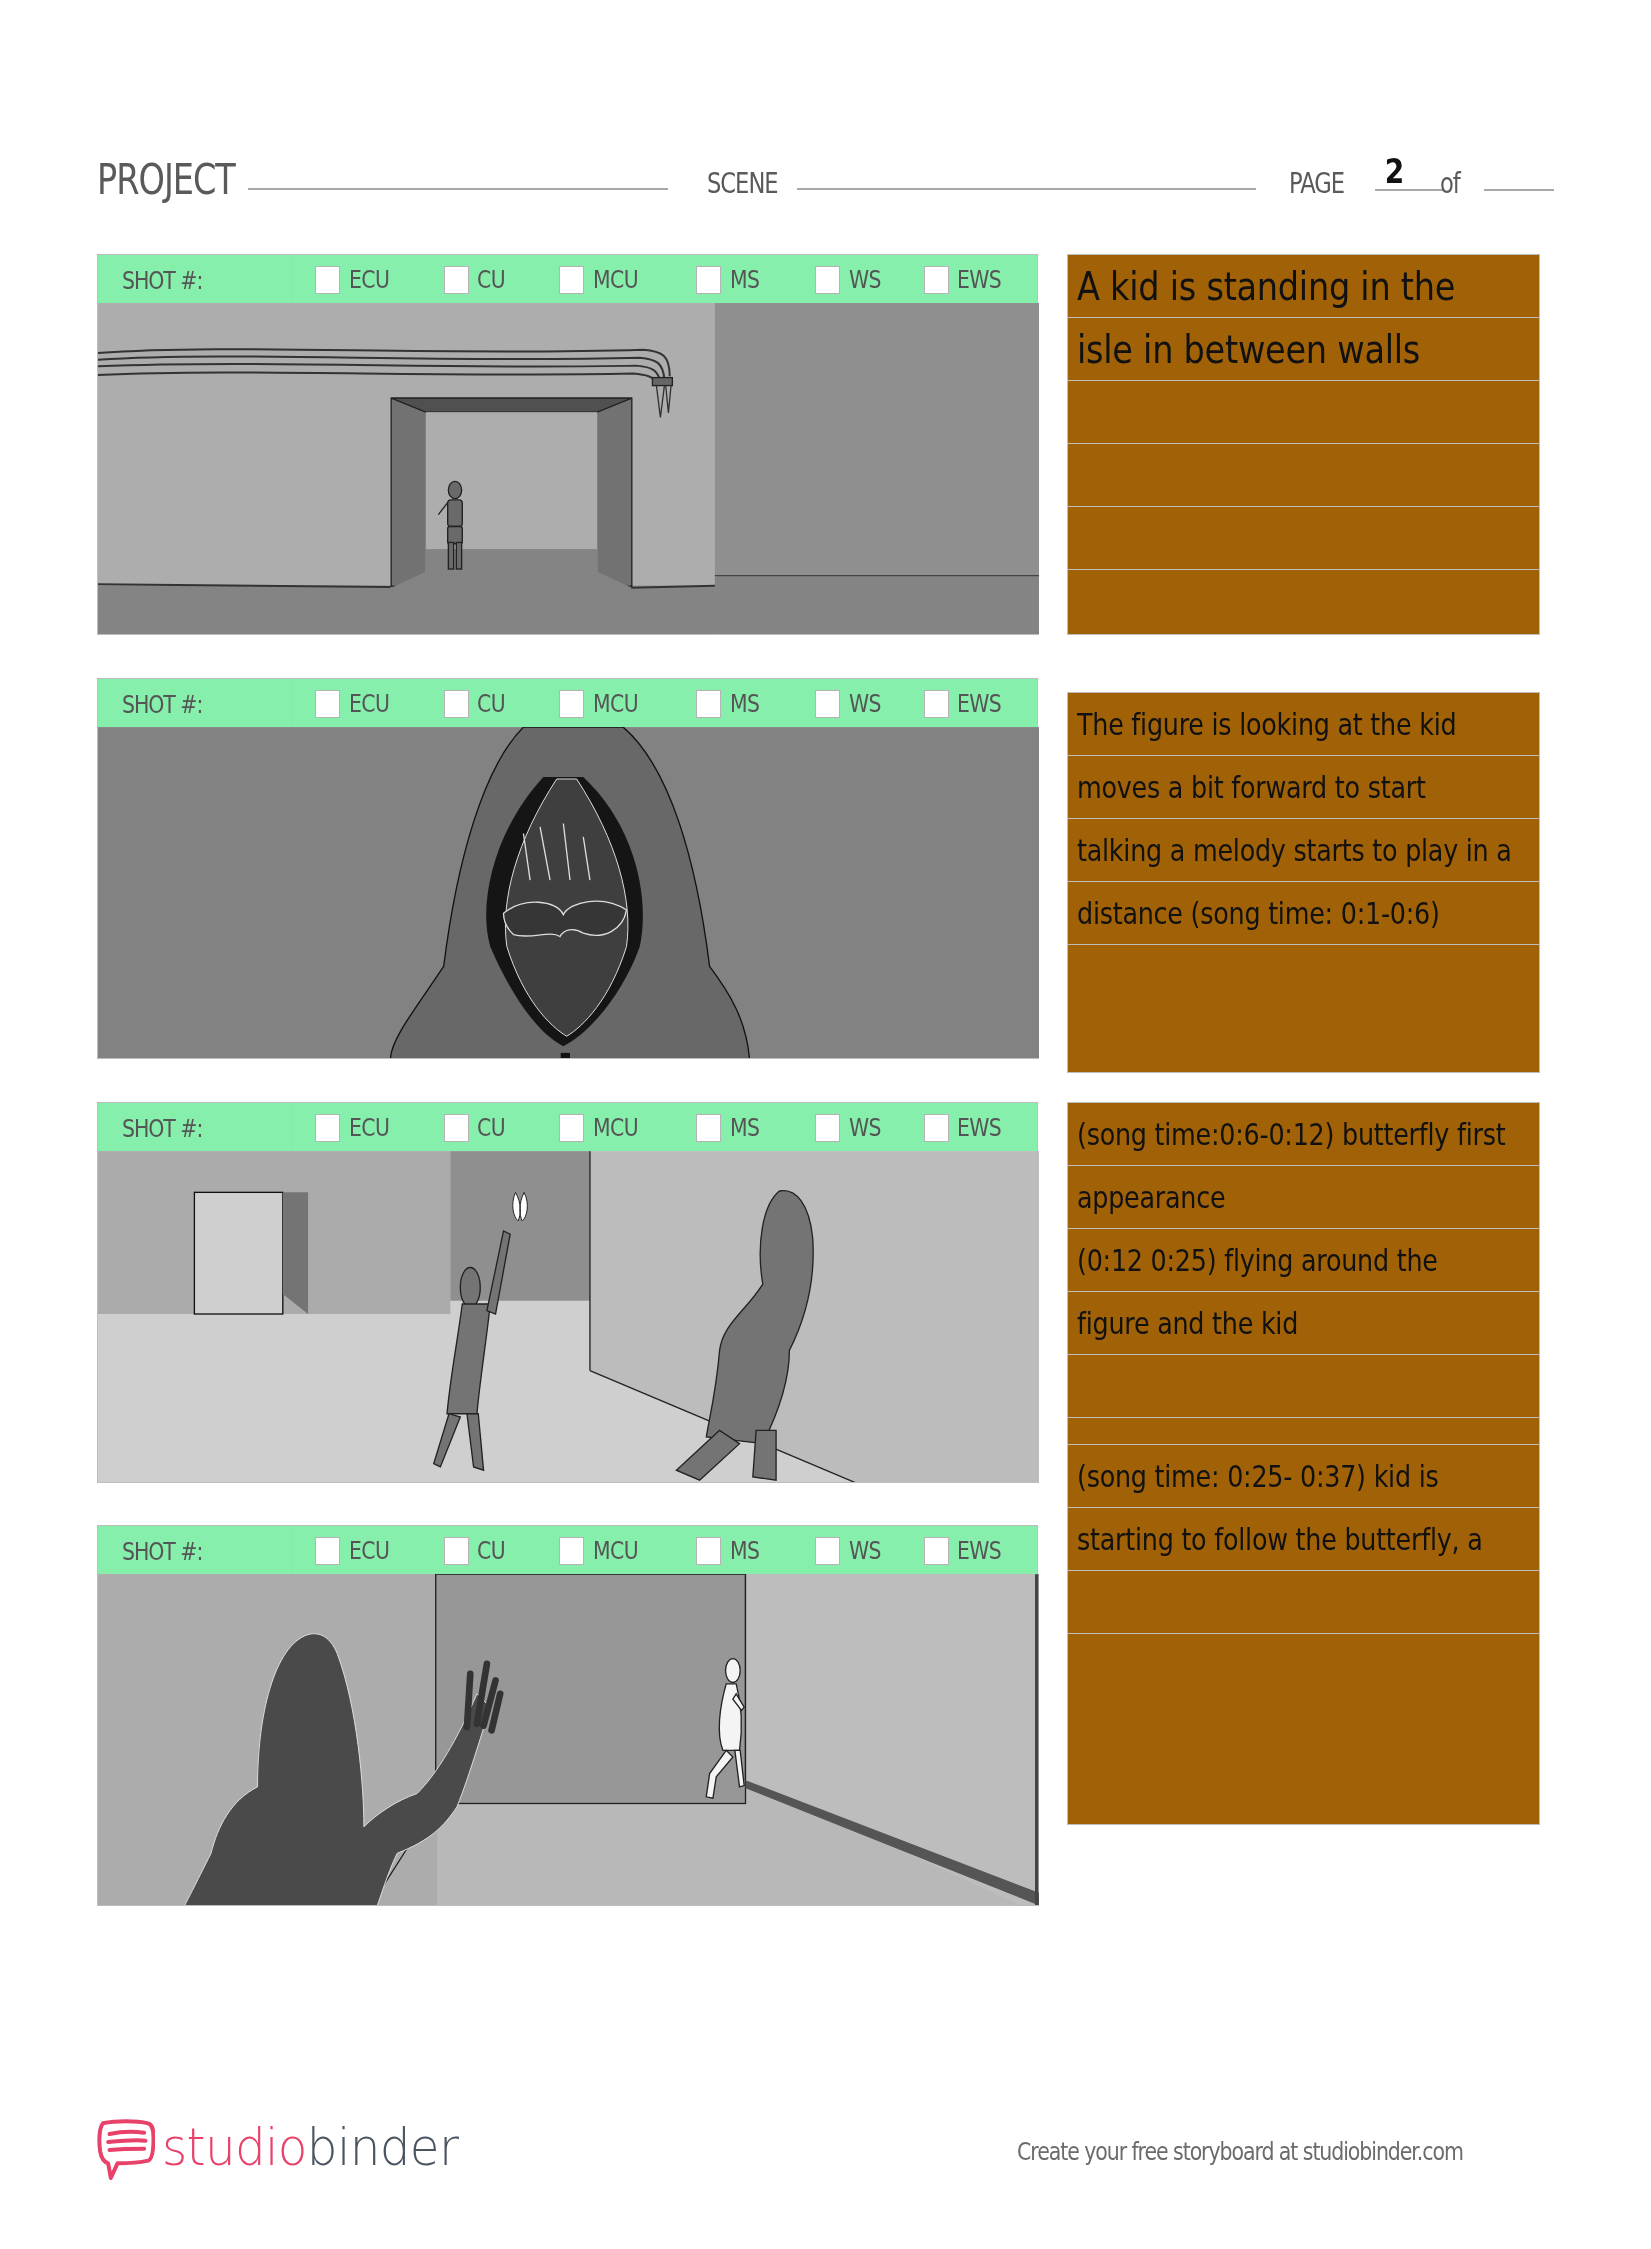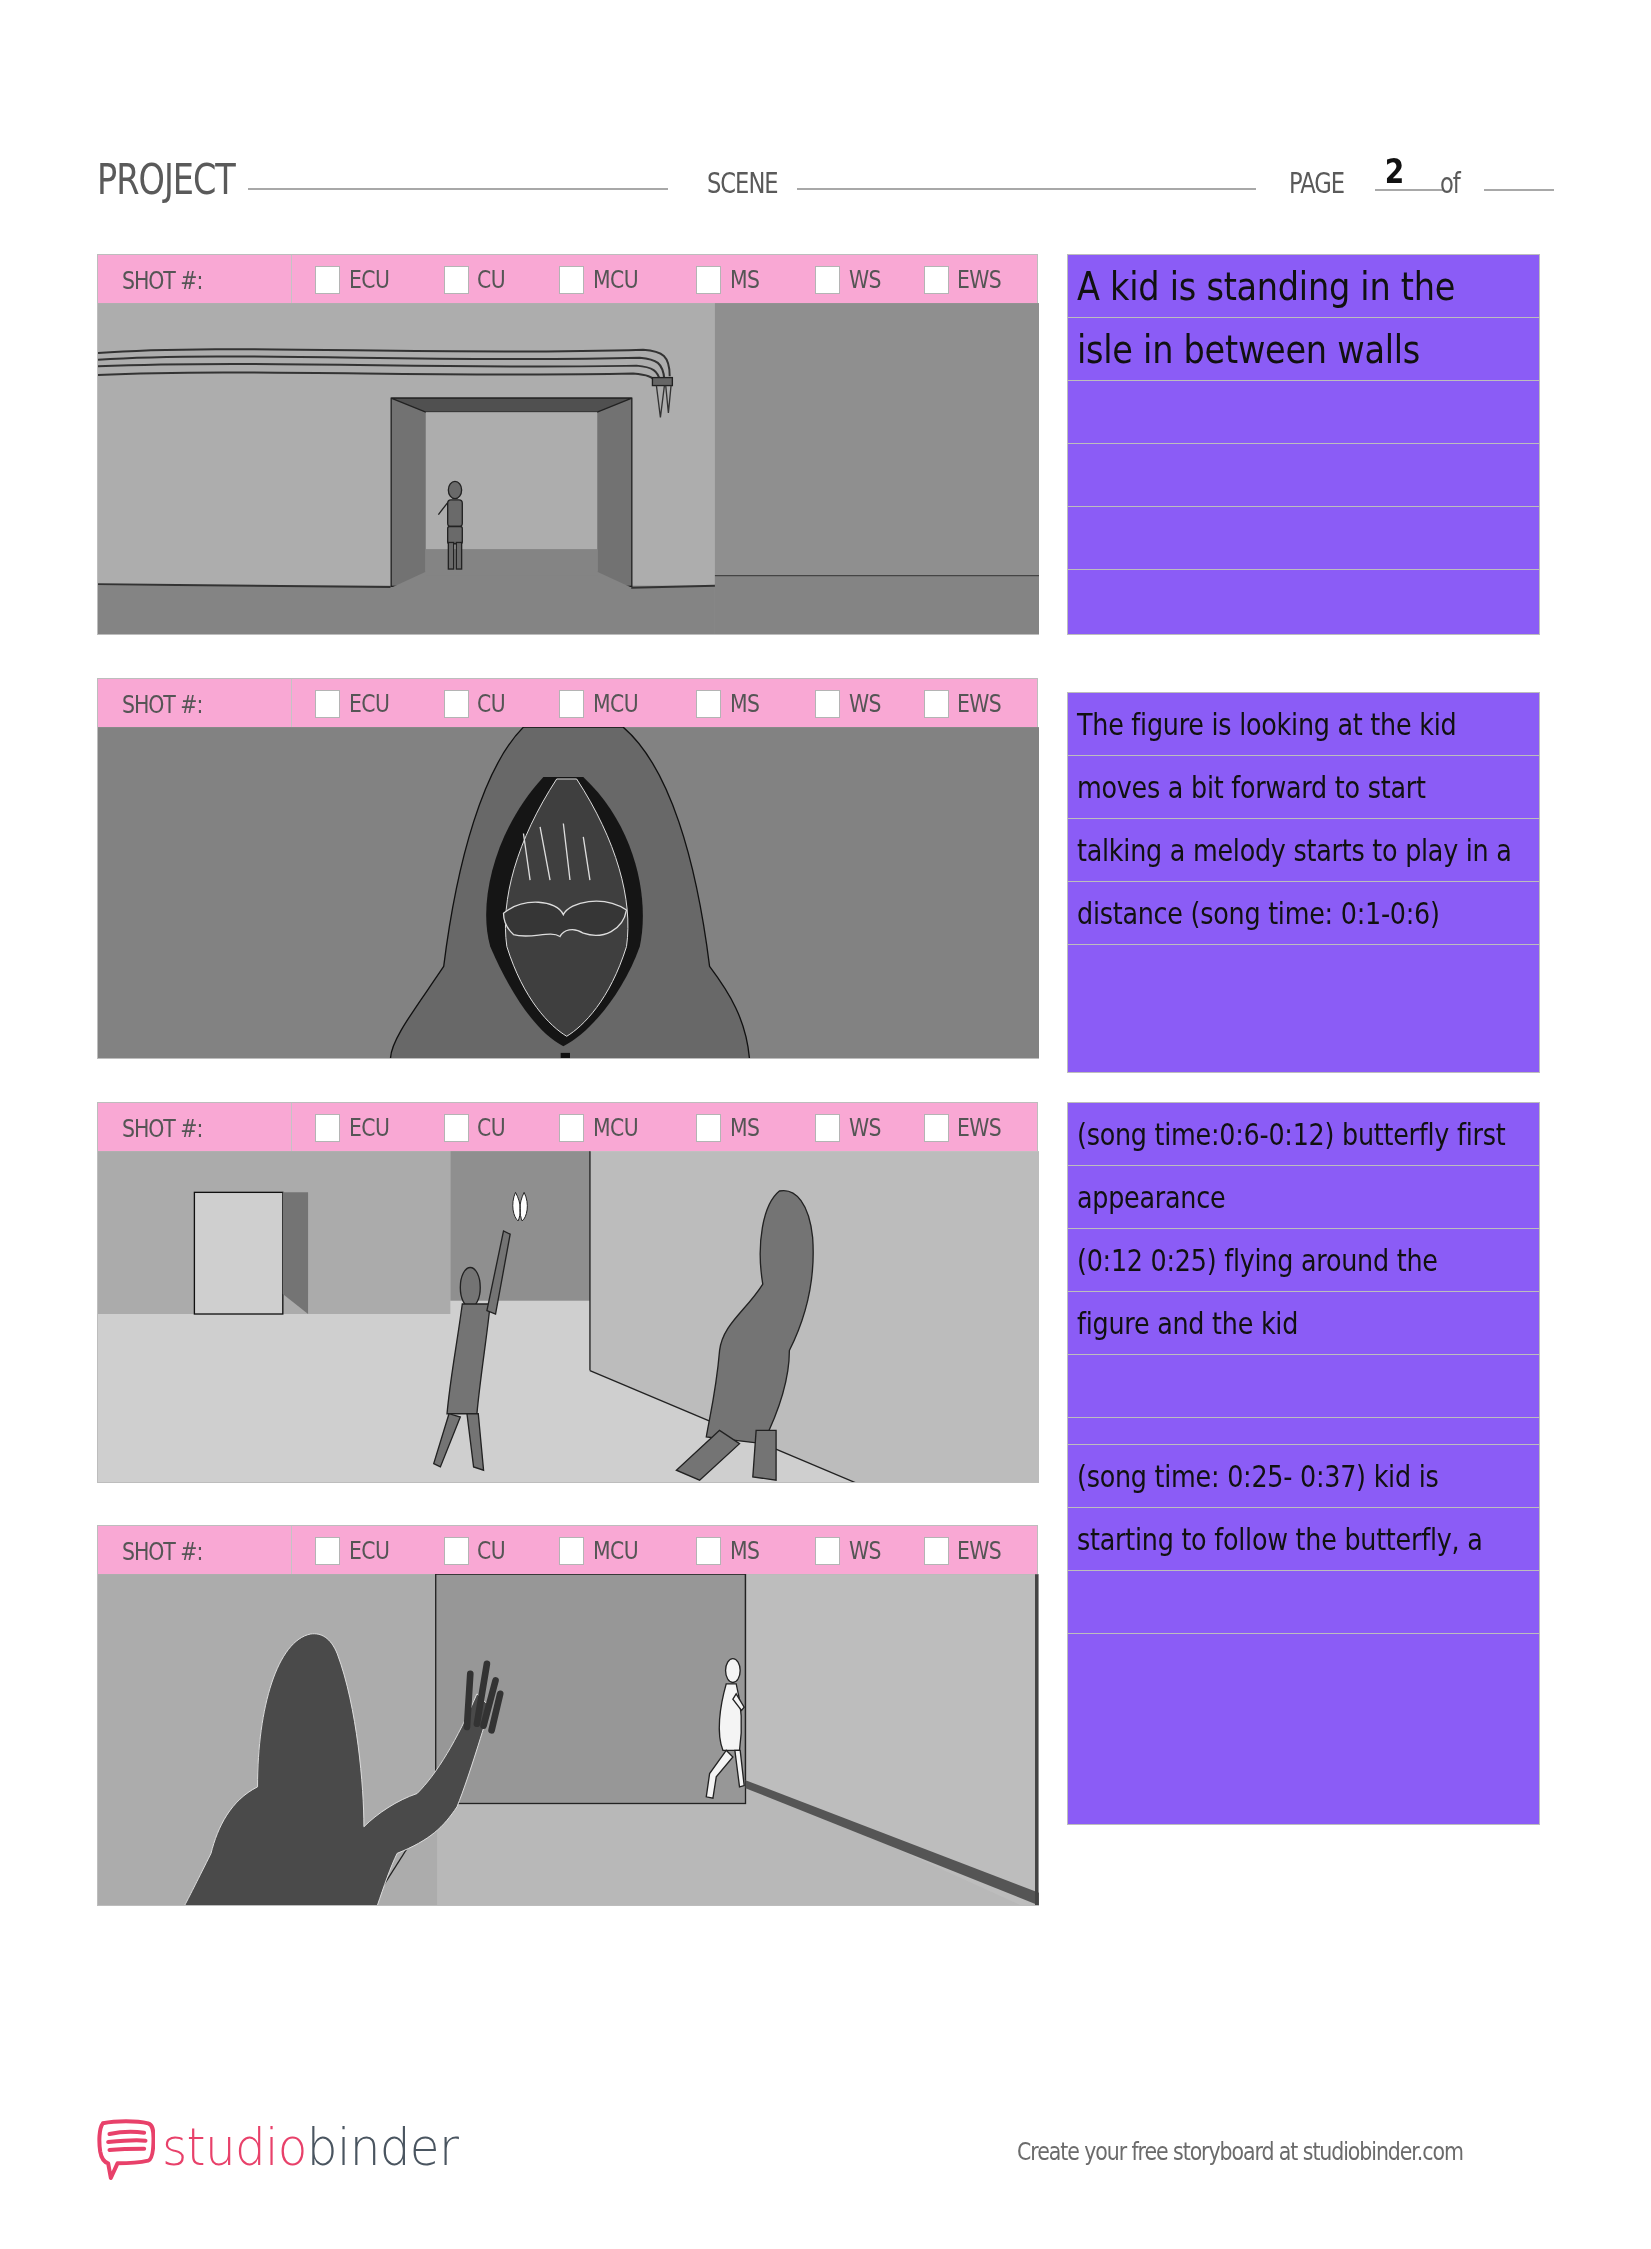--- a/index.html
+++ b/index.html
@@ -7,37 +7,37 @@
          font-family: "Liberation Sans", "DejaVu Sans", sans-serif; color: #555; }
   .hdr-label { position: absolute; color: #5a5a5a; font-family: "DejaVu Sans", sans-serif;
                letter-spacing: -1.3px; transform: scaleX(0.78); transform-origin: left bottom; }
   .hdr-line { position: absolute; height: 2px; background: #a8a8a8; }
   .page-num { position: absolute; font-family: "DejaVu Sans", sans-serif; font-weight: bold;
               color: #111; font-size: 33px; transform: scaleX(0.85); }
 
   
   .panel { position: absolute; left: 97px; width: 942px; height: 381px; }
   .shotbar { position: absolute; left: 0; top: 0; width: 939px; height: 48px;
-             border: 1.3px solid #bdbdbd; background: #f9a8d4; text-align: right; }
+             border: 1.3px solid #bdbdbd; background: #86efac; text-align: right; }
   .shot-label { position: absolute; left: 24px; top: 11.3px; font-size: 25px; color: #555;
                 font-family: "DejaVu Sans", sans-serif; letter-spacing: -1.3px;
                 transform: scaleX(0.82); transform-origin: left center; }
   .shot-divider { position: absolute; left: 193px; top: 0; width: 1.3px; height: 48px; background: #c4c4c4; }
   .cb { position: absolute; top: 10.6px; width: 25px; height: 28px; border: 1.3px solid #b4b4b4;
         background: #fff; box-sizing: border-box; }
   .cb-label { position: absolute; top: 11.3px; font-size: 24px; color: #555;
               font-family: "DejaVu Sans", sans-serif; letter-spacing: -0.7px;
               transform: scaleX(0.85); transform-origin: left center; }
   .frame { position: absolute; left: 0; top: 49px; width: 942px; height: 332px; overflow: hidden;
            border-left: 1.3px solid #bdbdbd; border-bottom: 1.3px solid #bdbdbd; box-sizing: border-box; }
   .frame svg { display: block; }
 
   
   .notes { position: absolute; left: 1067px; width: 473px; height: 381px;
-           border: 1.3px solid #bdbdbd; box-sizing: border-box; background: #8b5cf6; }
+           border: 1.3px solid #bdbdbd; box-sizing: border-box; background: #a16207; }
   .note-row { height: 63px; border-bottom: 1.3px solid #bdbdbd; box-sizing: border-box;
               font-family: "DejaVu Sans", sans-serif; color: #111; white-space: nowrap;
               overflow: visible; display: flex; align-items: center; padding-left: 9.3px; }
   .note-row:last-child { border-bottom: none; }
   .note-row span { display: inline-block; transform-origin: left center; }
   .notes.big .note-row span { font-size: 39px; transform: scaleX(0.86); letter-spacing: -0.3px; }
   .notes.small .note-row span { font-size: 31px; transform: scaleX(0.82); letter-spacing: -0.3px; }
 
   
   .logo { position: absolute; left: 96px; top: 2118px; height: 60px; }

